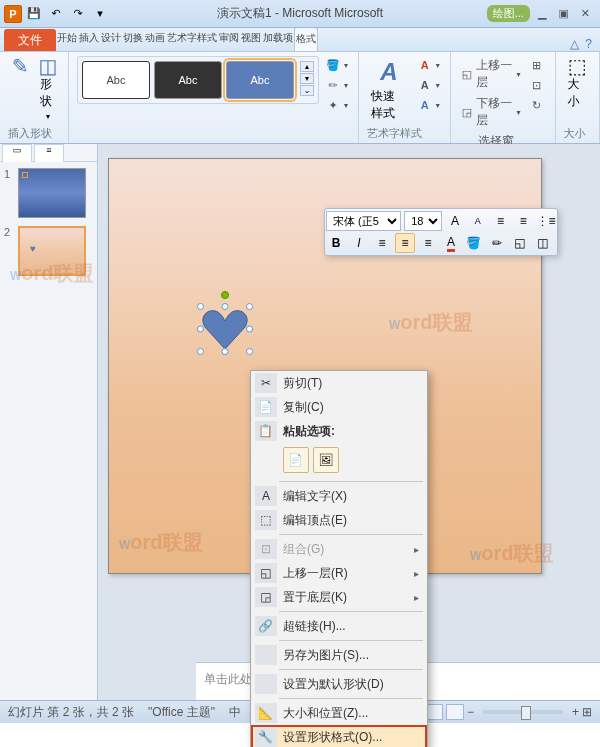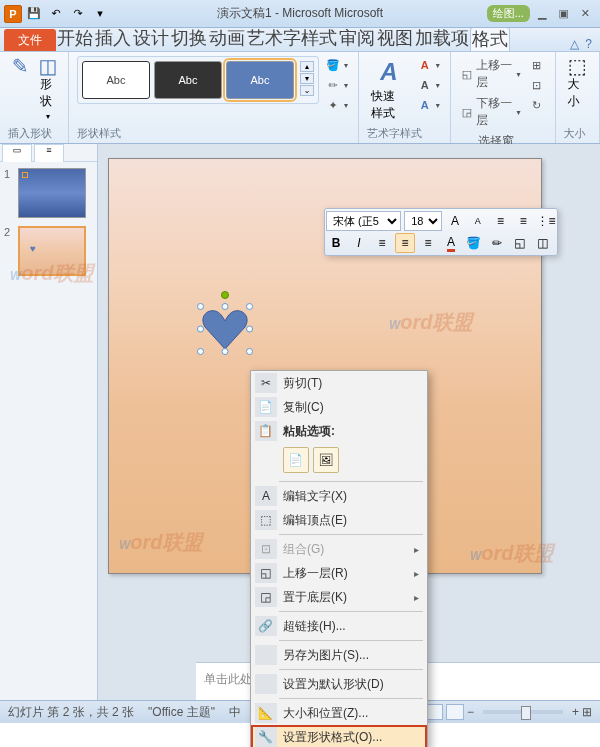--- a/index.html
+++ b/index.html
@@ -7,21 +7,21 @@
 .titlebar{height:28px;background:linear-gradient(#d9e7f7,#c7ddf2);display:flex;align-items:center;position:relative;border-bottom:1px solid #a0b8d8}
 .qat{display:flex;align-items:center;gap:2px;padding-left:4px}
 .app-icon{width:18px;height:18px;background:#e36c09;border:1px solid #c55a00;border-radius:2px;color:#fff;text-align:center;line-height:16px;font-weight:bold;font-size:11px}
 .qat-btn{width:20px;height:20px;display:flex;align-items:center;justify-content:center;border-radius:2px}
 .title-text{position:absolute;left:50%;transform:translateX(-50%);font-size:12px;color:#444}
 .title-right{margin-left:auto;display:flex;align-items:center;gap:4px;padding-right:6px}
 .drawtool{background:#8fb75b;color:#fff;padding:1px 6px;font-size:11px;border-radius:6px}
 .winbtn{font-size:11px;color:#555;padding:2px 4px}
 .ribbon-tabs{height:24px;background:linear-gradient(#e9f1fa,#d6e5f5);display:flex;align-items:flex-end;padding-left:4px;border-bottom:1px solid #b4c8e0}
 .file-tab{background:#e2572e;color:#fff;padding:4px 14px;font-size:12px;border-radius:3px 3px 0 0;height:22px;line-height:14px}
-.rtab{padding:4px 1px;font-size:18px;color:#444;height:24px;line-height:14px}
+.rtab{padding:4px 1px;font-size:10px;color:#444;height:24px;line-height:14px}
 .rtab.active{background:#f5f8fc;border:1px solid #b4c8e0;border-bottom:none;border-radius:3px 3px 0 0}
 .help-area{margin-left:auto;display:flex;align-items:center;gap:6px;padding-right:8px}
 .ribbon{height:92px;background:linear-gradient(#f5f8fc,#e4eef8);border-bottom:1px solid #a0b8d8;display:flex}
 .rgroup{border-right:1px solid #c0d4ea;padding:4px 8px 2px;display:flex;flex-direction:column;position:relative}
 .rgroup-label{font-size:11px;color:#6a7a8a;text-align:left;margin-top:auto;padding-top:2px}
 .rgroup-content{display:flex;align-items:flex-start;gap:4px;flex:1}
 .big-btn{display:flex;flex-direction:column;align-items:center;gap:2px;padding:2px 4px;border-radius:3px}
 .style-box{width:68px;height:38px;border-radius:3px;display:flex;align-items:center;justify-content:center;font-size:11px;color:#444;border:1px solid #999}
 .style1{background:#fff;border:1px solid #333}
 .style2{background:#333;color:#fff}
@@ -62,21 +62,21 @@
 .ctx-sep{height:1px;background:#c8c8c8;margin:2px 4px 2px 28px}
 .ctx-sub{text-align:right;flex:1;color:#666;font-size:10px}
 .paste-opts{display:flex;gap:4px;padding:4px 4px 6px 32px}
 .paste-opt{width:26px;height:26px;border:1px solid #c8b880;background:#fdf5e0;border-radius:2px;display:flex;align-items:center;justify-content:center}
 .notes{height:38px;background:#fff;border-top:1px solid #b4c8e0;padding:8px;font-size:13px;color:#888;position:absolute;bottom:0;left:98px;right:0}
 .statusbar{height:23px;background:linear-gradient(#dce7f3,#c8d9ec);border-top:1px solid #a0b8d8;display:flex;align-items:center;padding:0 8px;font-size:11px;color:#555;gap:14px}
 .status-right{margin-left:auto;display:flex;align-items:center;gap:3px}
 .view-btn{width:18px;height:16px;border:1px solid #a0b8d8;background:#f0f5fb}
 .zoom-slider{width:80px;height:4px;background:#c0d0e2;position:relative;margin:0 6px}
 .zoom-slider::after{content:'';position:absolute;left:38px;top:-4px;width:8px;height:12px;background:#e8eff8;border:1px solid #888}
-.wm{position:absolute;font-size:20px;font-weight:bold;color:rgba(200,90,40,0.25);font-style:italic;pointer-events:none}
+.wm{position:absolute;font-size:20px;font-weight:bold;color:rgba(200,90,40,0.25);pointer-events:none}
 .wm b{color:rgba(60,120,200,0.3)}
 .dlg{position:absolute;right:28px;top:142px;font-size:9px;color:#6a7a8a}
 </style>
 </head>
 <body>
 
 <div class="titlebar">
   <div class="qat">
     <div class="app-icon">P</div>
     <div class="qat-btn">
@@ -154,21 +154,20 @@
         <div class="small-row">
             <span class="ico">✏</span>
             <span style="font-size:8px">▾</span>
           </div>
         <div class="small-row">
             <span class="ico">✦</span>
             <span style="font-size:8px">▾</span>
           </div>
       </div>
     </div>
-    <div class="rgroup-label">形状样式</div>
     <span class="dlg">⤡</span>
   </div>
 
   <div class="rgroup">
     <div class="rgroup-content">
       <div class="big-btn">
         <span style="font-size:24px;color:#4a78b8;font-weight:bold;font-style:italic">A</span>
         <span>快速样式</span>
       </div>
       <div class="small-rows">

